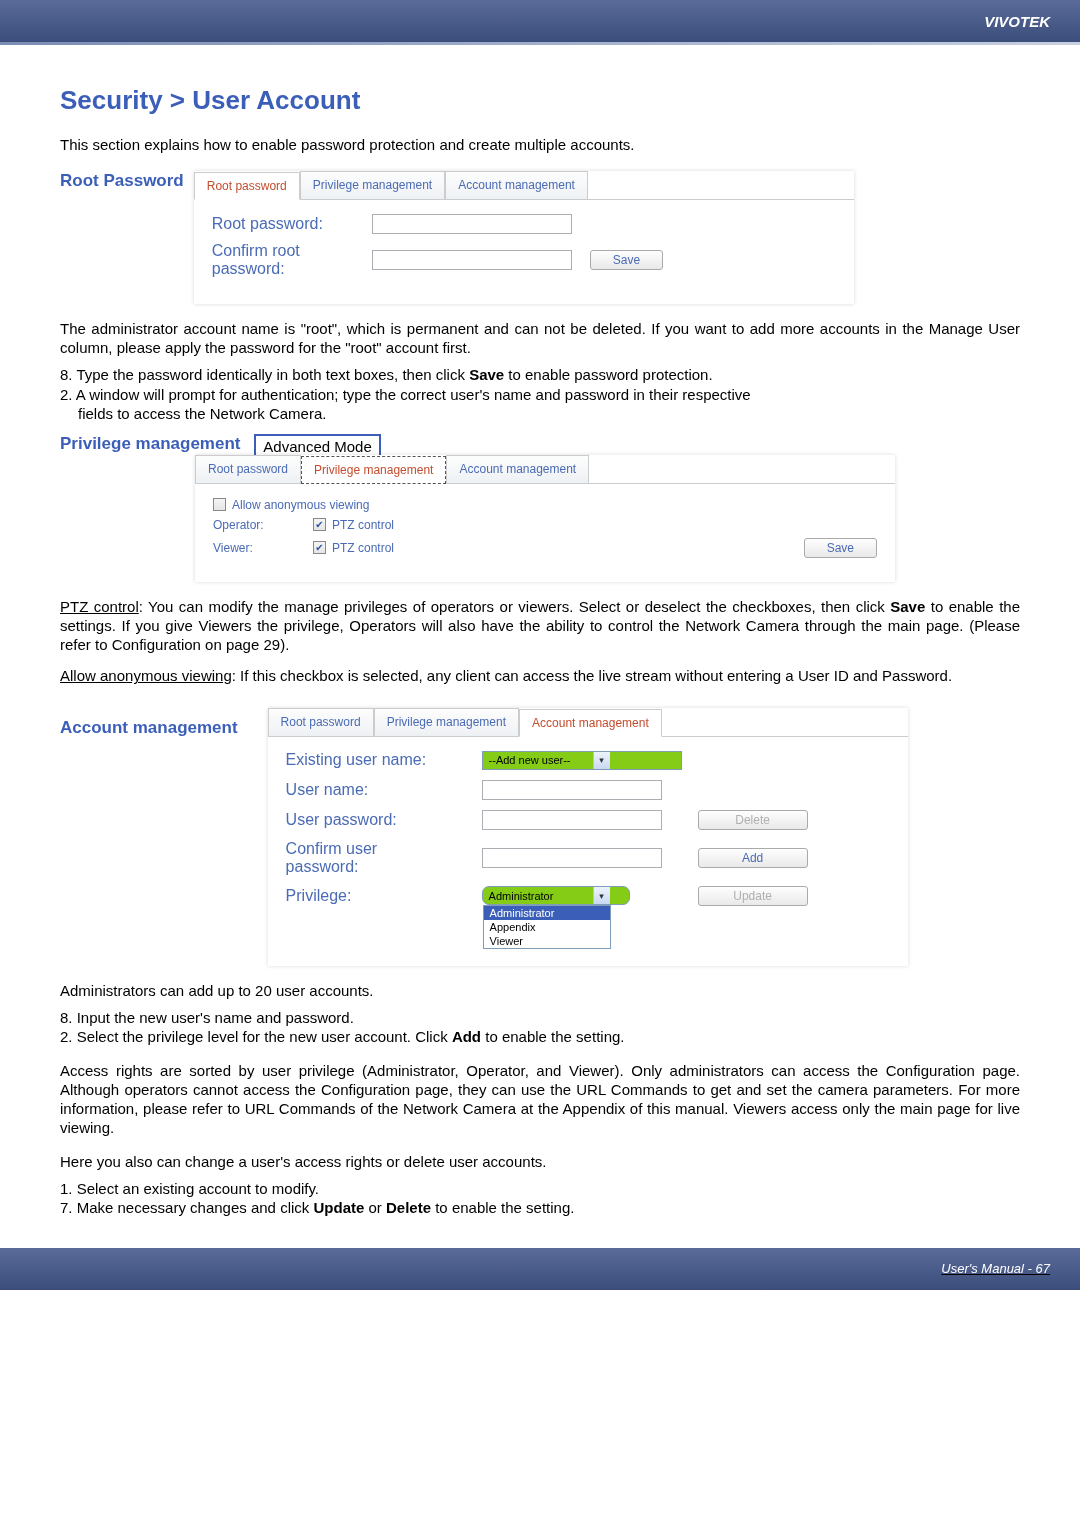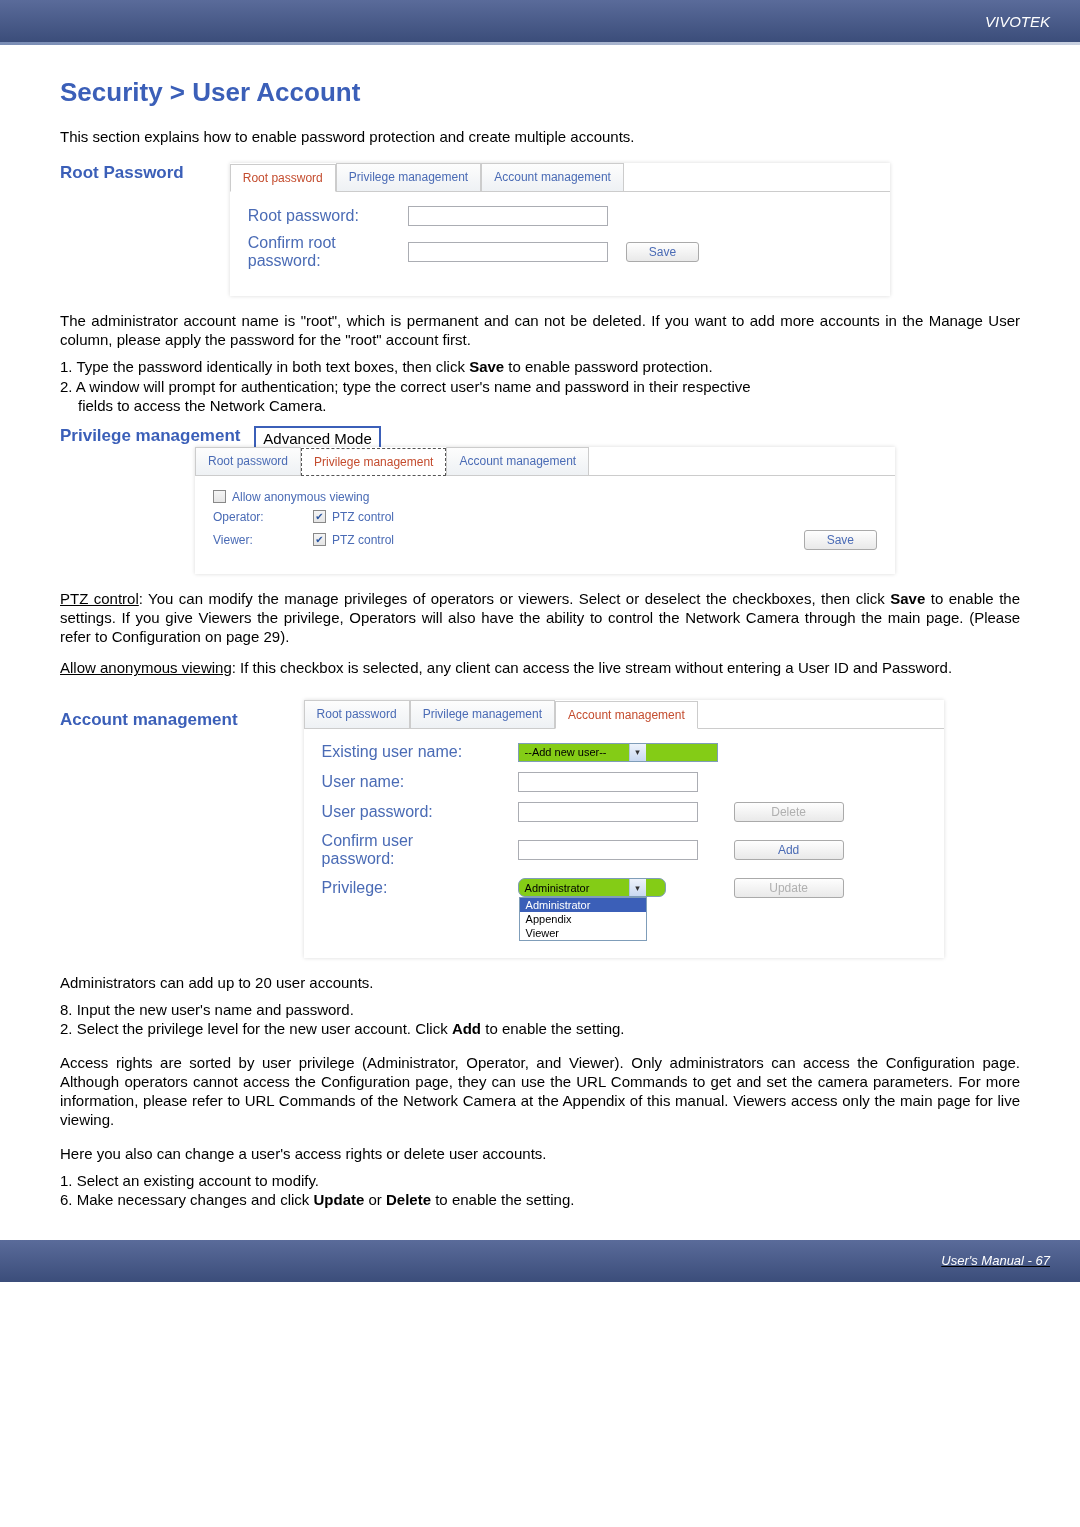--- a/index.html
+++ b/index.html
@@ -14,29 +14,29 @@
       background: linear-gradient(to bottom, #5a6b9a 0%, #3b4d7a 100%);
       height: 42px;
       display: flex;
       justify-content: flex-end;
       align-items: center;
       padding-right: 30px;
     }
     .header-brand {
       color: #fff;
       font-style: italic;
-      font-weight: normal;
+      font-weight: bold;
       font-size: 15px;
     }
     .header-underbar {
       height: 3px;
       background: linear-gradient(to right, #7a8db5, #c8d0e0);
     }
     .content {
-      padding: 32px 60px 30px 60px;
+      padding: 40px 60px 30px 60px;
     }
     .page-title {
       color: #3b5fb8;
       font-size: 26px;
       font-weight: bold;
       margin-bottom: 20px;
     }
     .intro-text {
       font-size: 15px;
       margin-bottom: 18px;
@@ -55,21 +55,20 @@
       background: #fff;
       padding: 2px 7px;
       font-size: 15px;
       display: inline-block;
       vertical-align: middle;
     }
     .panel-block {
       display: flex;
       align-items: flex-start;
       margin-bottom: 15px;
-      gap: 36px;
     }
     .panel {
       background: #fff;
       border: 0;
       box-shadow: 0 0 4px rgba(0,0,0,0.15);
       width: 680px;
     }
     .tabs {
       display: flex;
       border-bottom: 1px solid #ccc;
@@ -269,21 +268,21 @@
           <span class="form-label">Confirm root password:</span>
           <input class="form-input" type="password" style="">
           <button class="btn btn-save-pos">Save</button>
         </div>
       </div>
     </div>
   </div>
 
   <p class="body-text">The administrator account name is "root", which is permanent and can not be deleted. If you want to add more accounts in the Manage User column, please apply the password for the "root" account first.</p>
   <div class="ol">
-    <div class="li"><span>1. Type the password identically in both text boxes, then click </span><b>Save</b><span> to enable password protection.</span></div>
+    <div class="li"><span>8. Type the password identically in both text boxes, then click </span><b>Save</b><span> to enable password protection.</span></div>
     <div class="li"><span>2. A window will prompt for authentication; type the correct user's name and password in their respective</span></div>
     <div class="li indent"><span>fields to access the Network Camera.</span></div>
   </div>
 
   <div style="margin-top:10px;">
     <span class="section-h">Privilege management</span>
     <span class="advanced-badge">Advanced Mode</span>
   </div>
   <div class="panel-block" style="margin-left:135px; margin-top:-4px;">
     <div class="panel" style="width:700px;">
@@ -369,20 +368,20 @@
   <p class="body-text">Administrators can add up to 20 user accounts.</p>
   <div class="ol">
     <div class="li">8. Input the new user's name and password.</div>
     <div class="li"><span>2. Select the privilege level for the new user account. Click </span><b>Add</b><span> to enable the setting.</span></div>
   </div>
 
   <p class="body-text" style="margin-top:14px;">Access rights are sorted by user privilege (Administrator, Operator, and Viewer). Only administrators can access the Configuration page. Although operators cannot access the Configuration page, they can use the URL Commands to get and set the camera parameters. For more information, please refer to URL Commands of the Network Camera at the Appendix of this manual. Viewers access only the main page for live viewing.</p>
   <p class="body-text" style="margin-top:14px;">Here you also can change a user's access rights or delete user accounts.</p>
   <div class="ol">
     <div class="li">1. Select an existing account to modify.</div>
-    <div class="li"><span>6. Make necessary changes and click </span><b>Update</b><span> or </span><b>Delete</b><span> to enable the setting.</span></div>
+    <div class="li"><span>7. Make necessary changes and click </span><b>Update</b><span> or </span><b>Delete</b><span> to enable the setting.</span></div>
   </div>
 
 </div>
 
 <div class="footer-bar">
   <span class="footer-text">User's Manual - 67</span>
 </div>
 
 </body></html>

